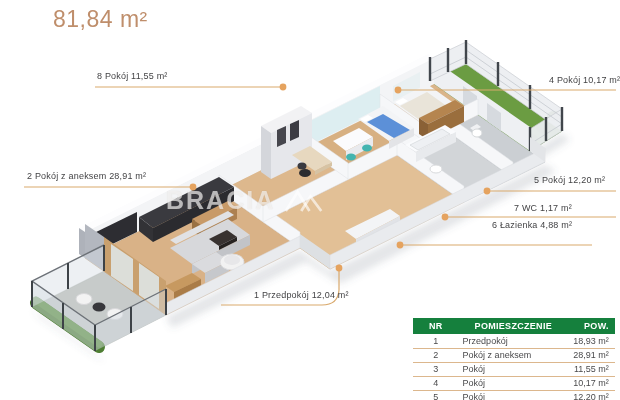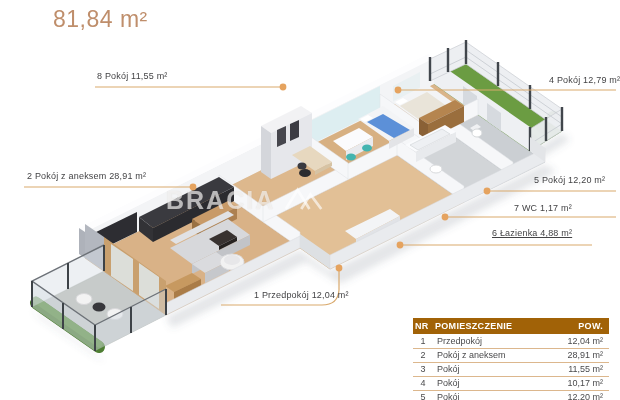--- a/index.html
+++ b/index.html
@@ -15,31 +15,31 @@
 
   .title-wrap { position:absolute; top:6px; left:53px; color:#bf8e6b;
     font-size:23px; font-weight:500; letter-spacing:.5px; display:flex; gap:40px; }
 
   .room-label { position:absolute; font-size:9px; color:#434345; letter-spacing:.2px; white-space:nowrap; }
   .lbl-3 { left:97px;  top:71px; }
   .lbl-4 { left:549px; top:75px; }
   .lbl-2 { left:27px;  top:171px; }
   .lbl-5 { left:534px; top:175px; }
   .lbl-7 { left:514px; top:203px; }
-  .lbl-6 { left:492px; top:228px;text-decoration:underline; }
+  .lbl-6 { left:492px; top:220px; }
   .lbl-1 { left:226px; top:290px;margin-left:28px; }
 
-  .watermark { position:absolute; left:166px; top:186px; display:flex; gap:9px;
+  .watermark { position:absolute; left:166px; top:186px; display:flex; align-items:center; gap:9px;
     font-size:25px; font-weight:700; letter-spacing:2px; color:rgba(255,255,255,0.62);
     text-shadow:0 0 1px rgba(130,120,110,0.25); }
 
   .area-table { position:absolute; left:413px; top:318px; width:196px;
     border-collapse:collapse; font-size:9px; color:#4a4a4c; }
-  .area-table thead th { background:#a16207; color:#ffffff; font-weight:700;
-    letter-spacing:.3px; height:16px; text-align:left; padding:0 2px; }
+  .area-table thead th { background:#15803d; color:#ffffff; font-weight:700;
+    letter-spacing:.3px; height:16px; text-align:left; padding:0 16px; }
   .area-table thead th.col-pow { text-align:right; padding-right:6px; }
   .area-table td { height:14px; padding:0 4px; border-bottom:1px solid #dcb78d; }
   .area-table td.c-nr { width:20px; text-align:center; }
   .area-table td.c-pow { text-align:right; padding-right:6px; white-space:nowrap; }
 </style>
 </head>
 <body>
 
 <div id="stage">
 
@@ -243,21 +243,21 @@
       <circle cx="400" cy="245" r="3.4"></circle>
       <circle cx="339" cy="268" r="3.4"></circle>
     </g>
   </svg>
 
   <div class="title-wrap">
     <span>81,84 m²</span>
   </div>
 
   <div class="room-label lbl-3">8 Pokój 11,55 m²</div>
-  <div class="room-label lbl-4">4 Pokój 12,79 m²</div>
+  <div class="room-label lbl-4">4 Pokój 10,17 m²</div>
   <div class="room-label lbl-2">2 Pokój z aneksem 28,91 m²</div>
   <div class="room-label lbl-5">5 Pokój 12,20 m²</div>
   <div class="room-label lbl-7">7 WC 1,17 m²</div>
   <div class="room-label lbl-6">6 Łazienka 4,88 m²</div>
   <div class="room-label lbl-1">1 Przedpokój 12,04 m²</div>
 
   <div class="watermark">
     <span>BRACIA</span>
     <svg width="40" height="26" viewBox="0 0 44 26">
       <path d="M2 24 L15 3 L28 24" fill="none" stroke="rgba(255,255,255,0.62)" stroke-width="3"></path>
@@ -270,21 +270,21 @@
       <tr>
         <th class="c-nr">NR</th>
         <th>POMIESZCZENIE</th>
         <th class="col-pow">POW.</th>
       </tr>
     </thead>
     <tbody>
       <tr>
         <td class="c-nr">1</td>
         <td>Przedpokój</td>
-        <td class="c-pow">12,04 m²</td>
+        <td class="c-pow">18,93 m²</td>
       </tr>
       <tr>
         <td class="c-nr">2</td>
         <td>Pokój z aneksem</td>
         <td class="c-pow">28,91 m²</td>
       </tr>
       <tr>
         <td class="c-nr">3</td>
         <td>Pokój</td>
         <td class="c-pow">11,55 m²</td>

